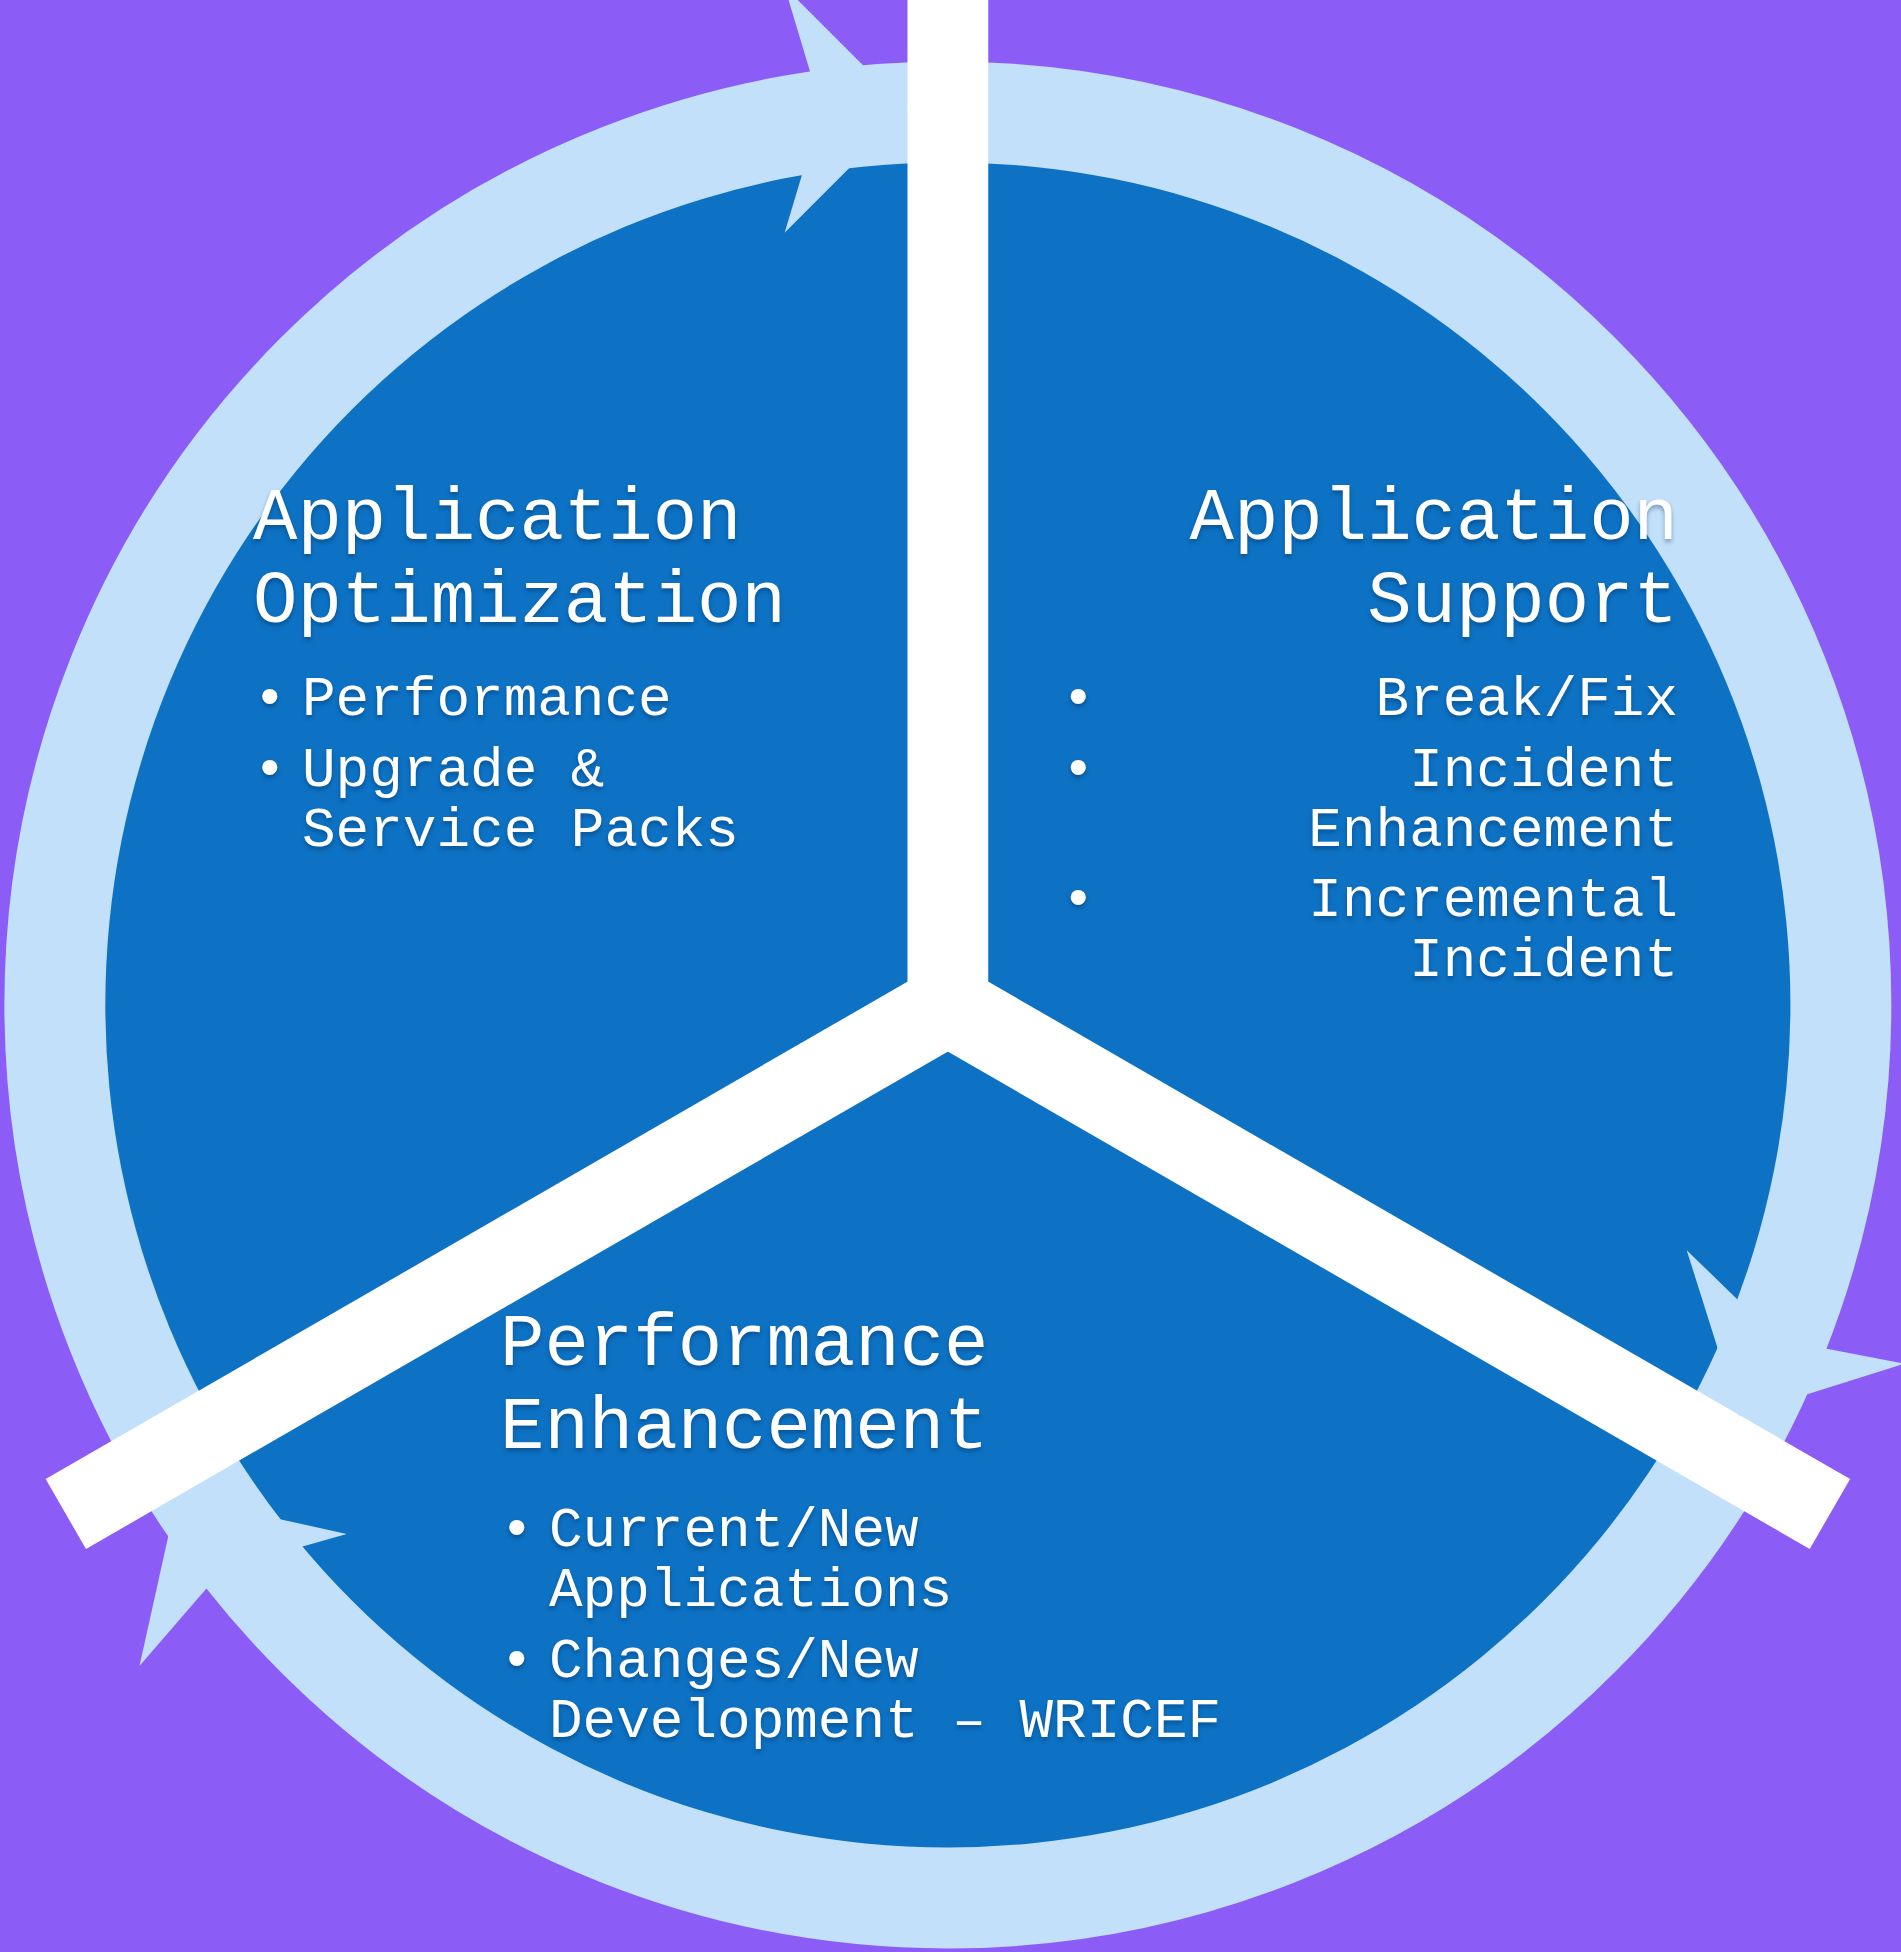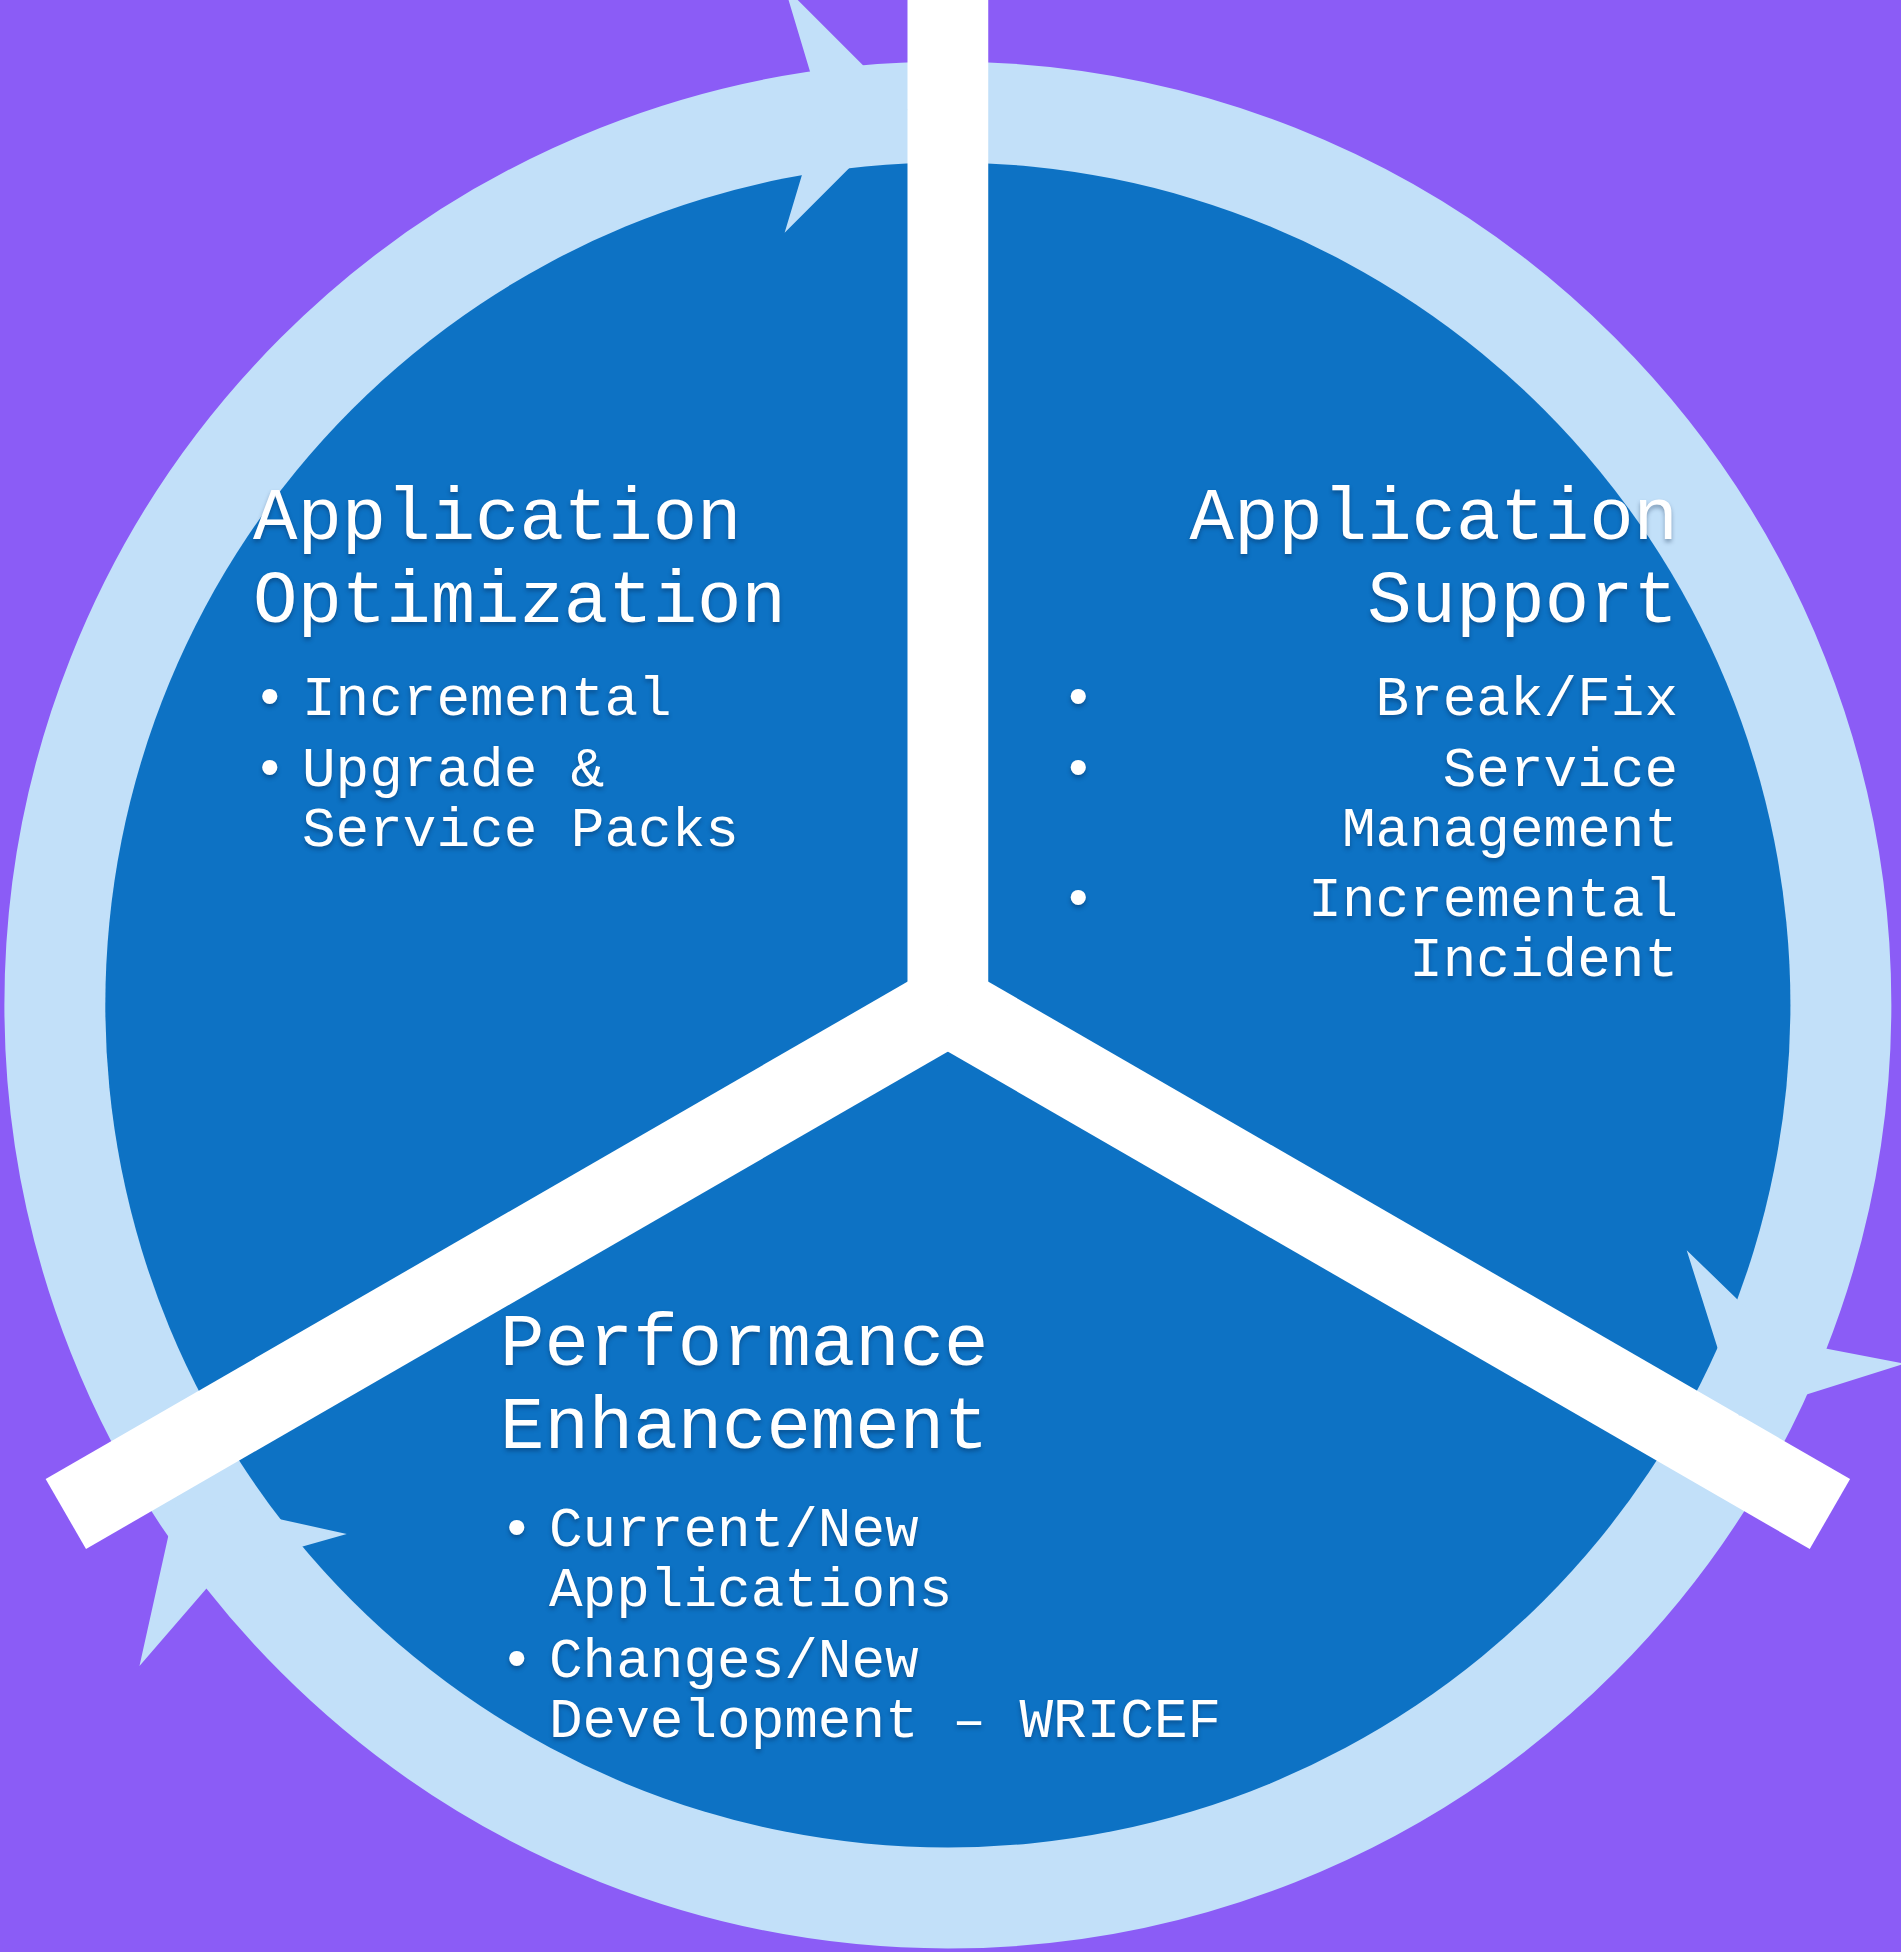--- a/index.html
+++ b/index.html
@@ -75,39 +75,39 @@
     <polygon points="140,0 0,-140 42,0 0,140" transform="translate(894,125)" fill="#C2E0F9"></polygon>
     <polygon points="140,0 0,-140 42,0 0,140" transform="translate(2046,1489) rotate(117.5)" fill="#C2E0F9"></polygon>
     <polygon points="140,0 0,-140 42,0 0,140" transform="translate(277,1823) rotate(-122.5)" fill="#C2E0F9"></polygon>
   </svg>
 
   <div class="label seg-left">
     <div class="heading">Application Optimization</div>
     <div class="bullets">
       <div class="bullet-row">
         <span class="dot">•</span>
-        <span class="btxt">Incremental</span>
+        <span class="btxt">Performance</span>
       </div>
       <div class="bullet-row">
         <span class="dot">•</span>
         <span class="btxt">Upgrade &amp; Service Packs</span>
       </div>
     </div>
   </div>
 
   <div class="label seg-right">
     <div class="heading">Application Support</div>
     <div class="bullets">
       <div class="bullet-row">
         <span class="dot">•</span>
         <span class="btxt">Break/Fix</span>
       </div>
       <div class="bullet-row">
         <span class="dot">•</span>
-        <span class="btxt">Service Management</span>
+        <span class="btxt">Incident Enhancement</span>
       </div>
       <div class="bullet-row">
         <span class="dot">•</span>
         <span class="btxt">Incremental Incident</span>
       </div>
     </div>
   </div>
 
   <div class="label seg-bottom">
     <div class="heading">Performance Enhancement</div>

